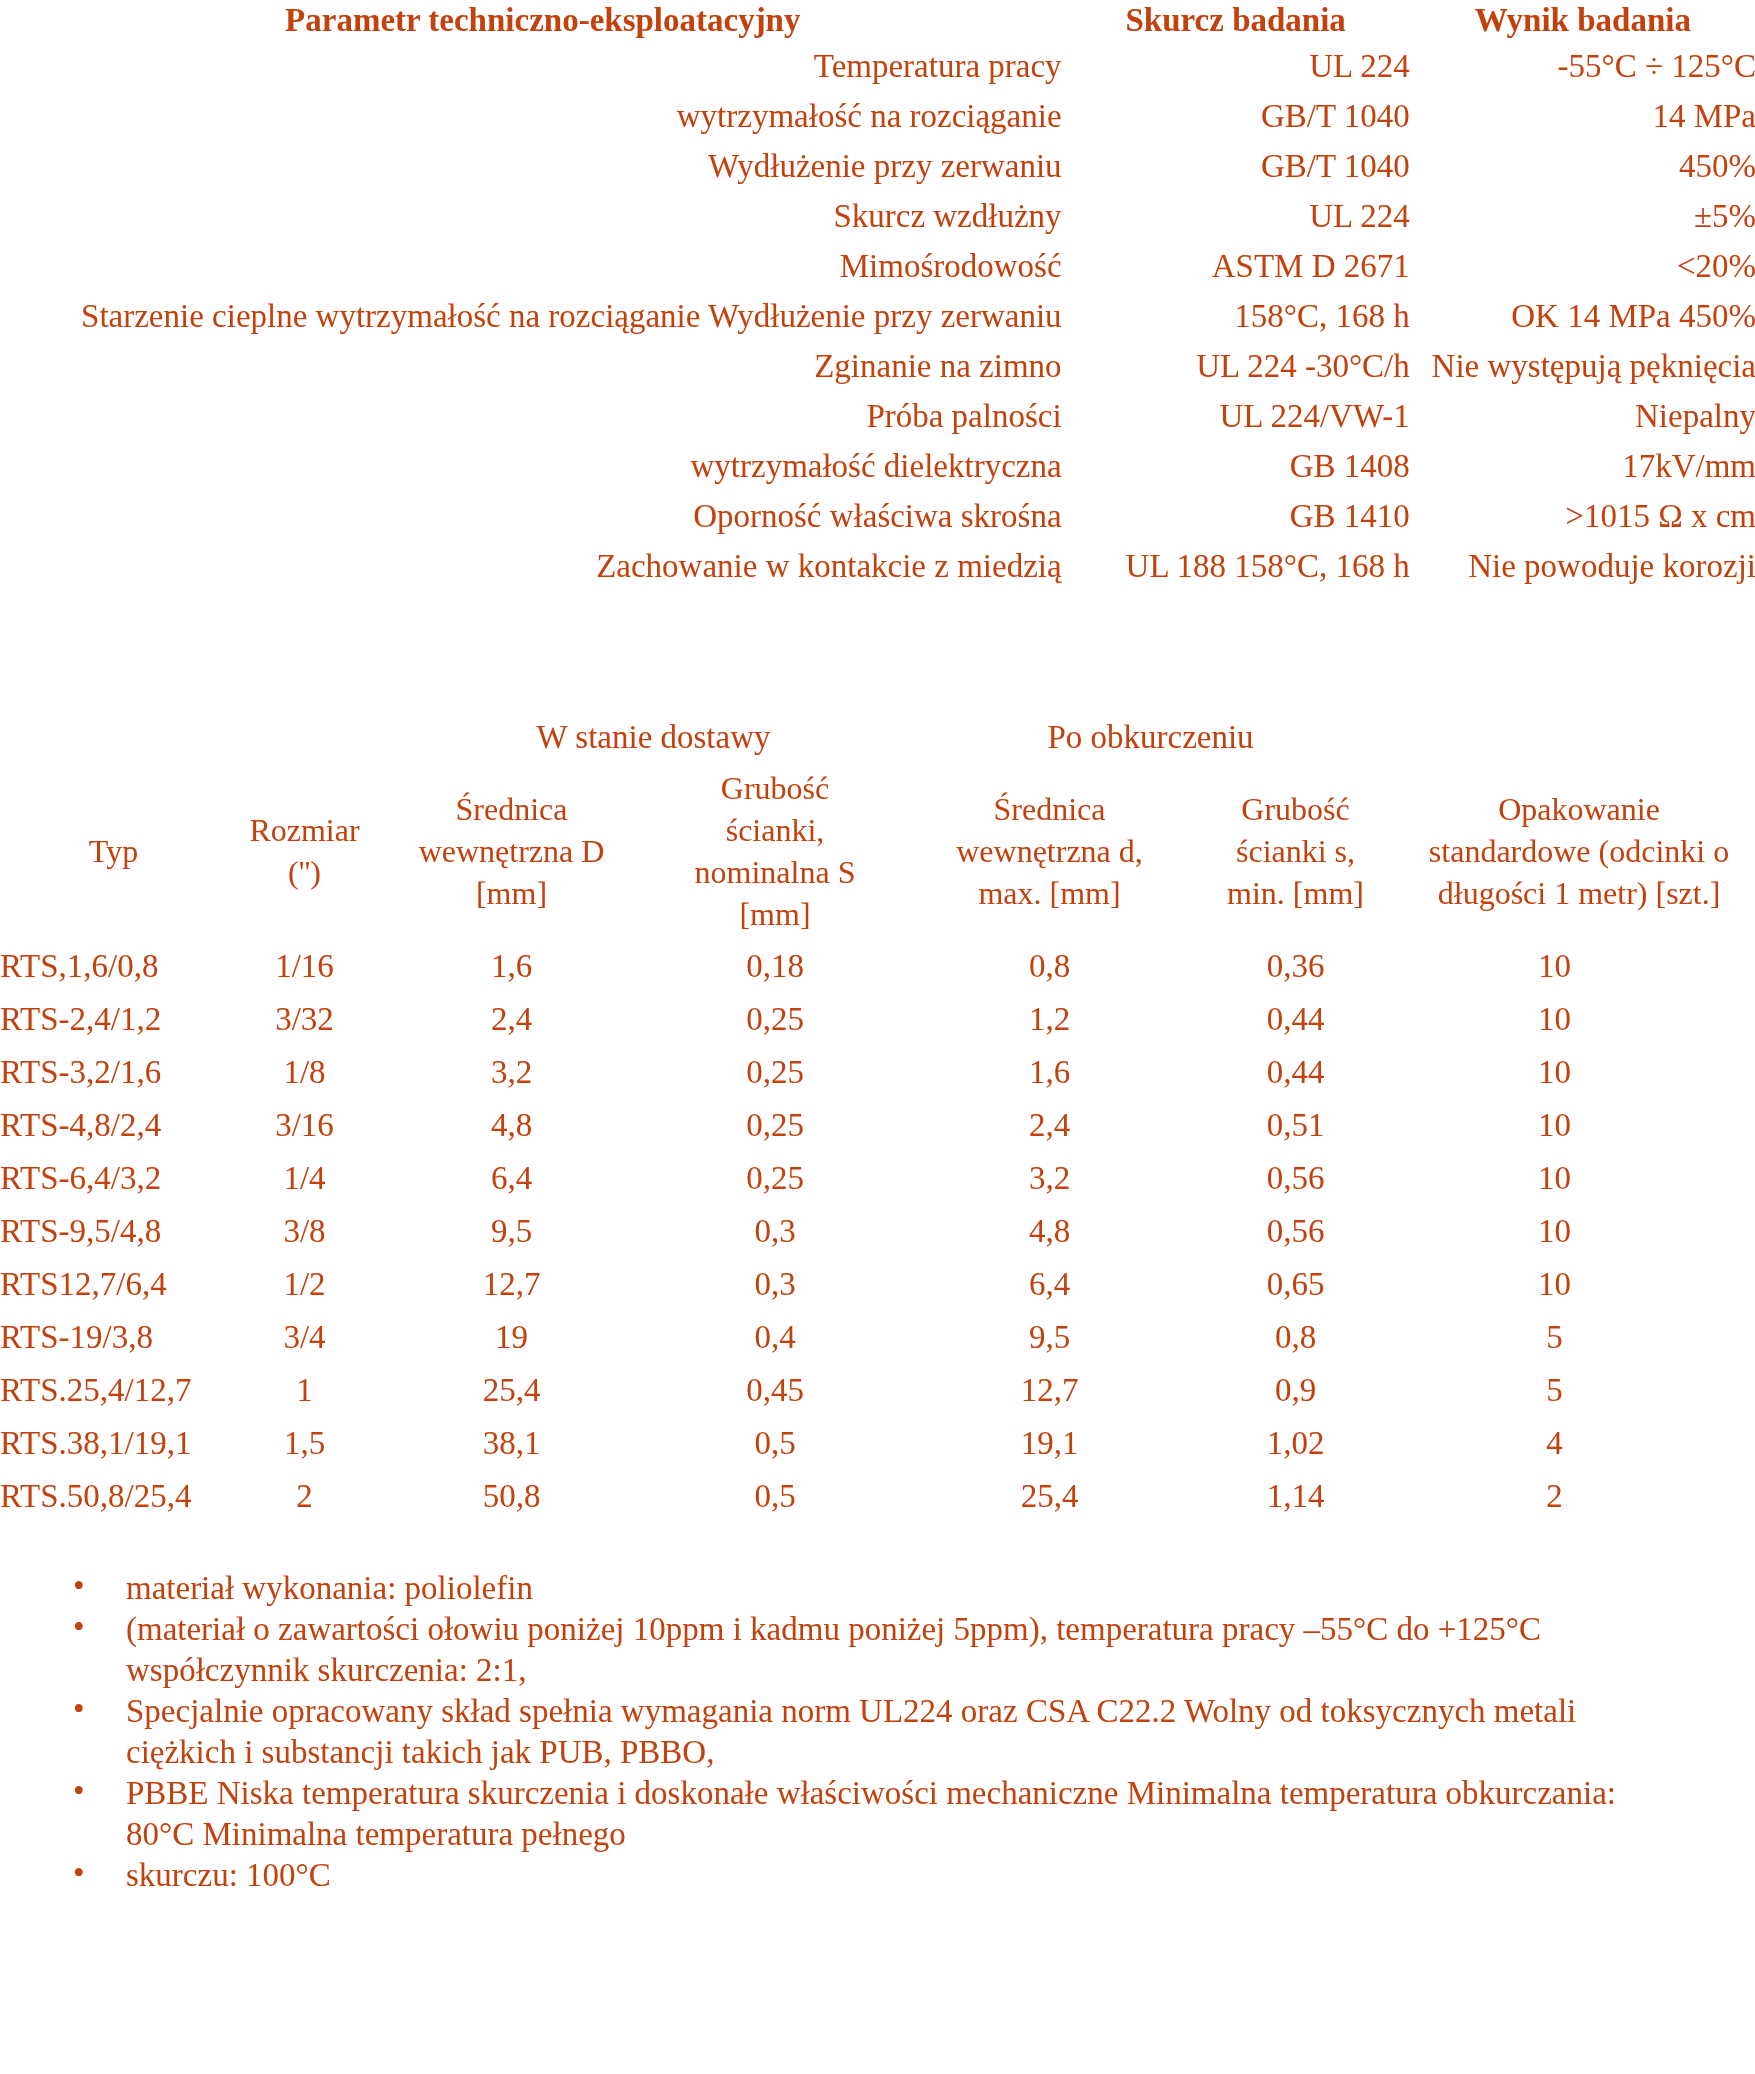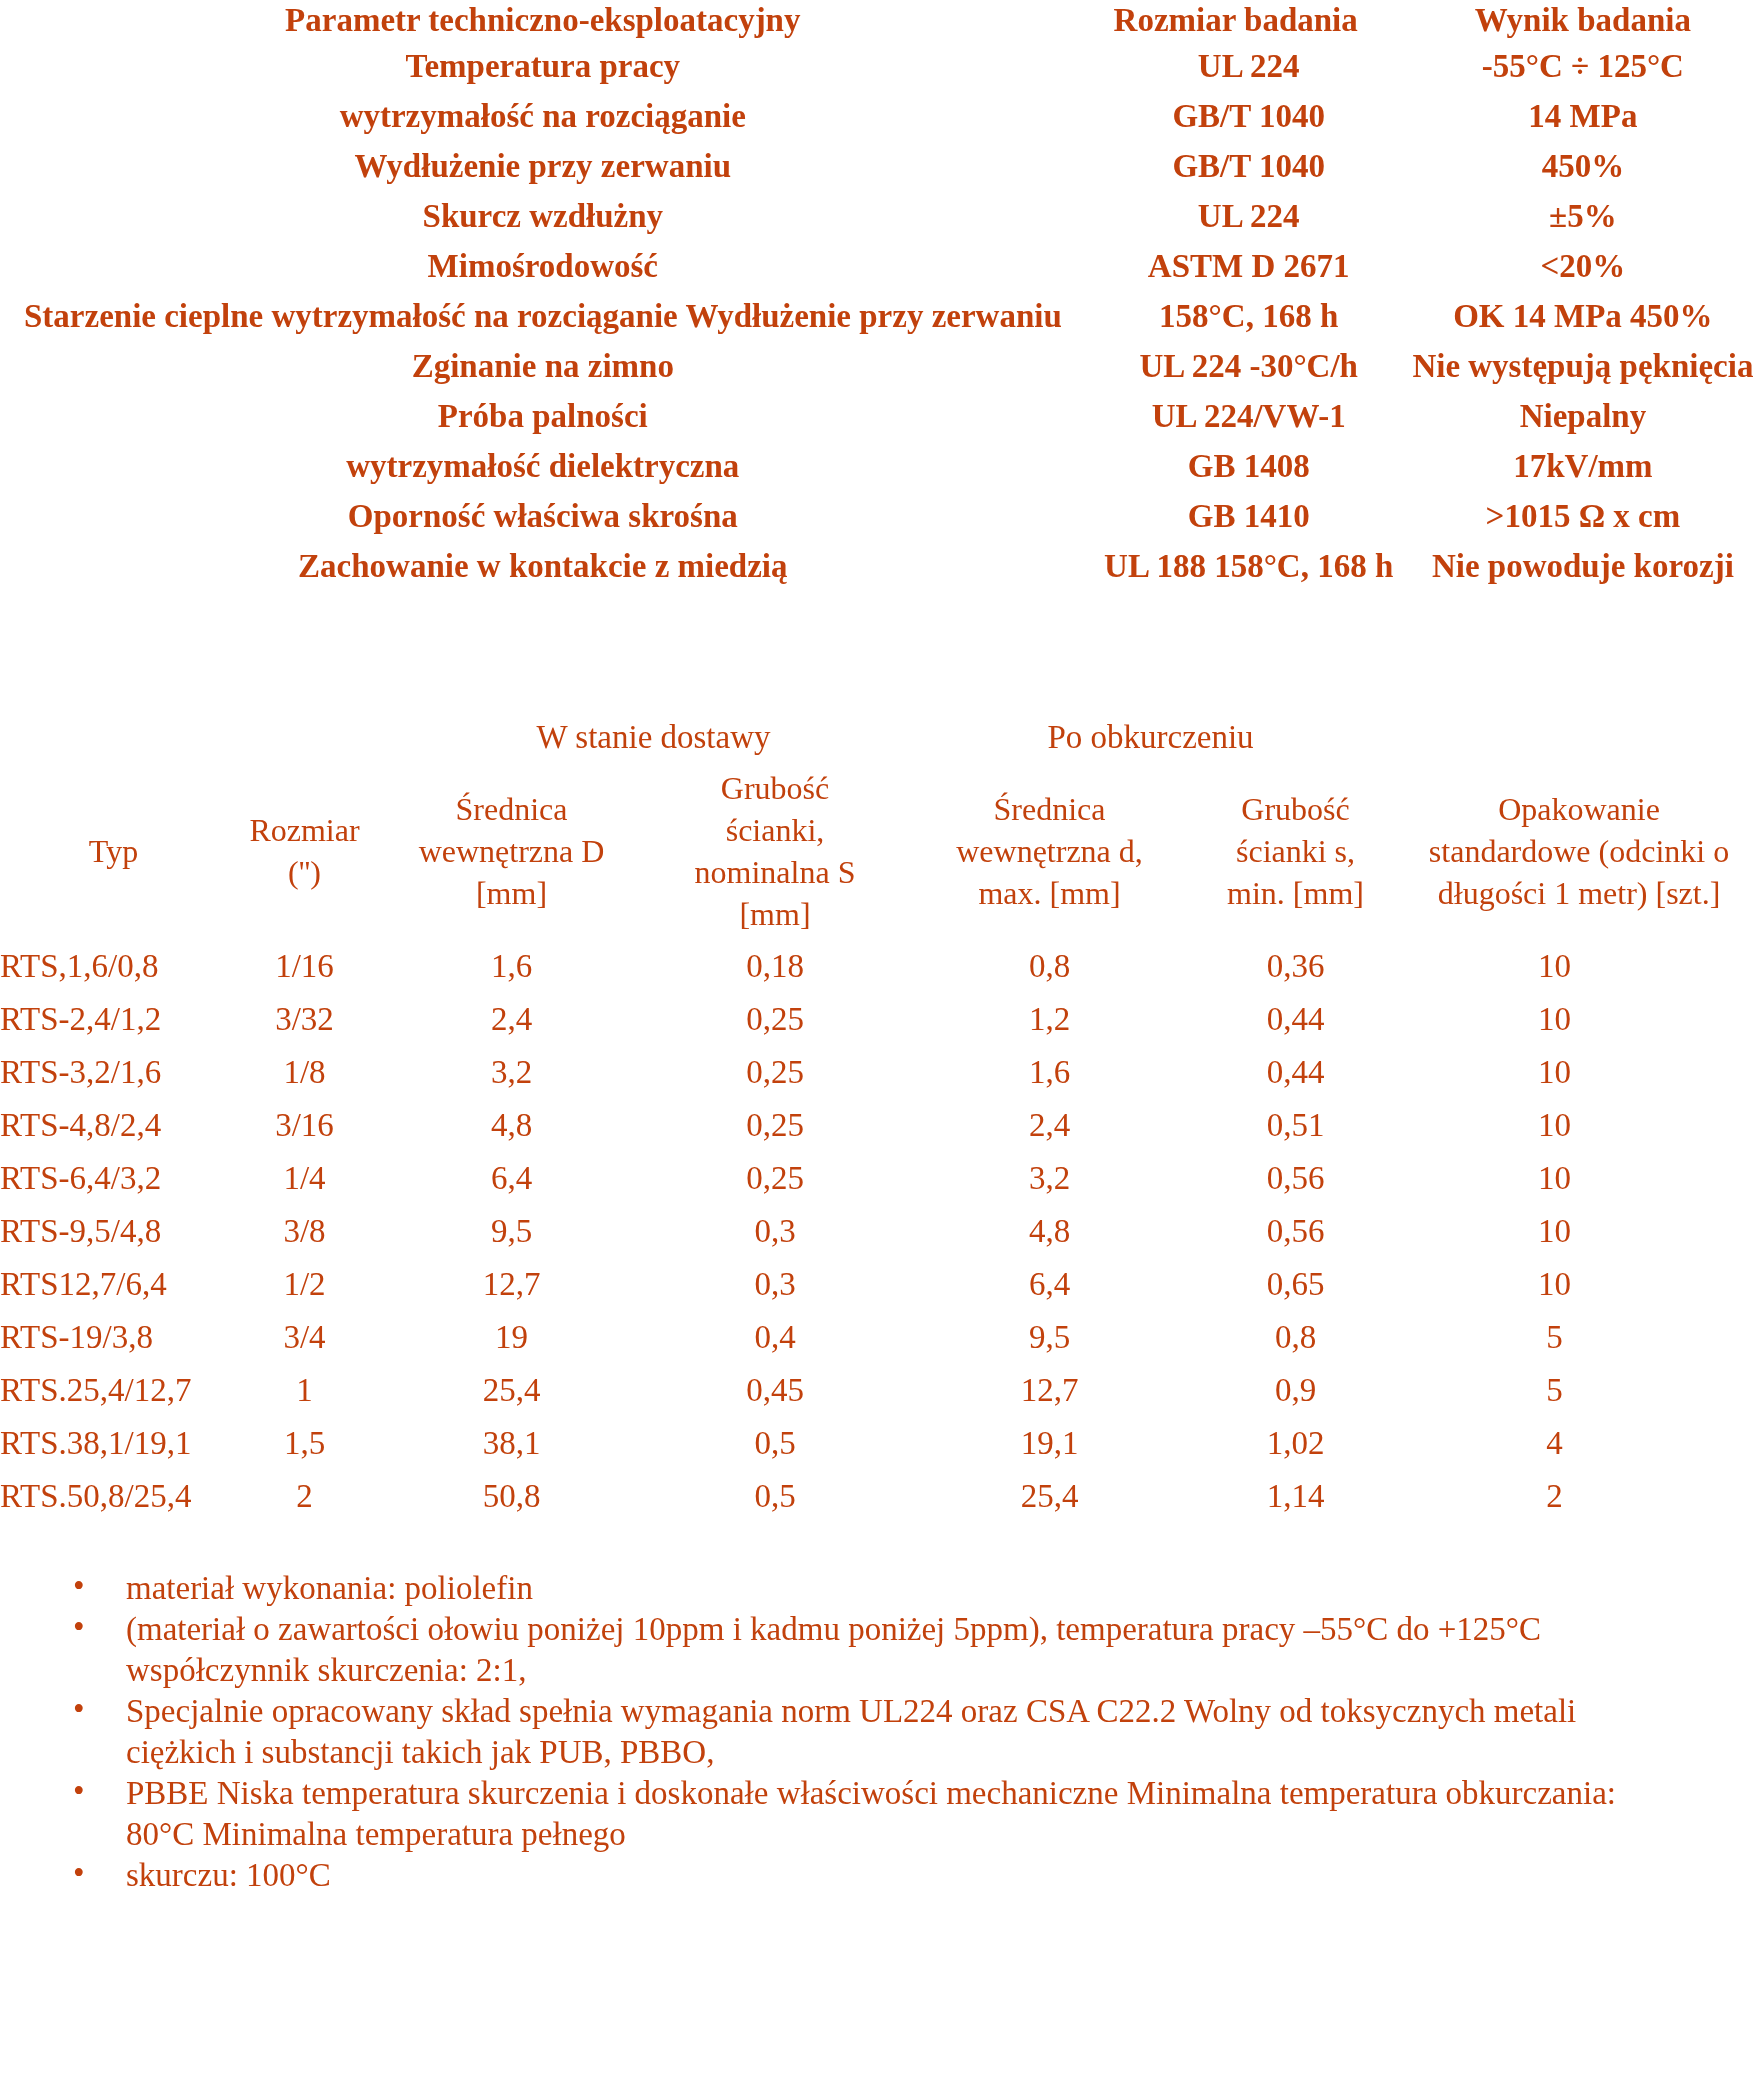--- a/index.html
+++ b/index.html
@@ -13,21 +13,21 @@
     overflow:hidden;
   }
   table{border-collapse:collapse;table-layout:fixed;width:1756px;position:absolute;left:0;}
   
   .t1{top:0;}
   .t1 th{
     font-size:33px;font-weight:bold;text-align:center;vertical-align:middle;
     height:41px;white-space:nowrap;padding:0;
   }
   .t1 td{
-    font-size:33px;font-weight:bold;text-align:center;vertical-align:middle;
+    font-size:33px;font-weight:normal;text-align:right;vertical-align:middle;
     height:50px;white-space:nowrap;overflow:visible;padding:0;
   }
   .t1 th.c1, .t1 td.c1{padding-left:24px;}
   .t1 td.c2{padding-left:26px;}
   
   .t2{top:713px;}
   .t2 th{
     font-weight:normal;text-align:center;vertical-align:middle;
     white-space:pre-line;padding:0;
   }
@@ -60,21 +60,21 @@
 
   <table class="t1">
     <colgroup>
         <col style="width:1061px">
         <col style="width:348px">
         <col style="width:346px">
       </colgroup>
     <tbody>
         <tr>
       <th class="c1">Parametr techniczno-eksploatacyjny</th>
-      <th class="c2">Rozmiar badania</th>
+      <th class="c2">Skurcz badania</th>
       <th class="c3">Wynik badania</th>
     </tr>
     <tr>
       <td class="c1">Temperatura pracy</td>
       <td class="c2">UL 224</td>
       <td class="c3">-55°C ÷ 125°C</td>
     </tr>
     <tr>
       <td class="c1">wytrzymałość na rozciąganie</td>
       <td class="c2">GB/T 1040</td>

